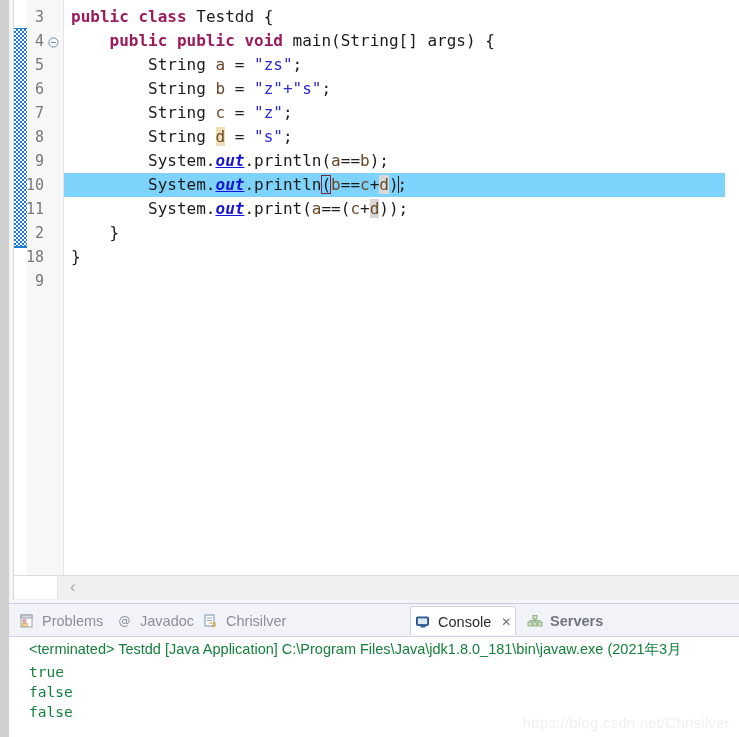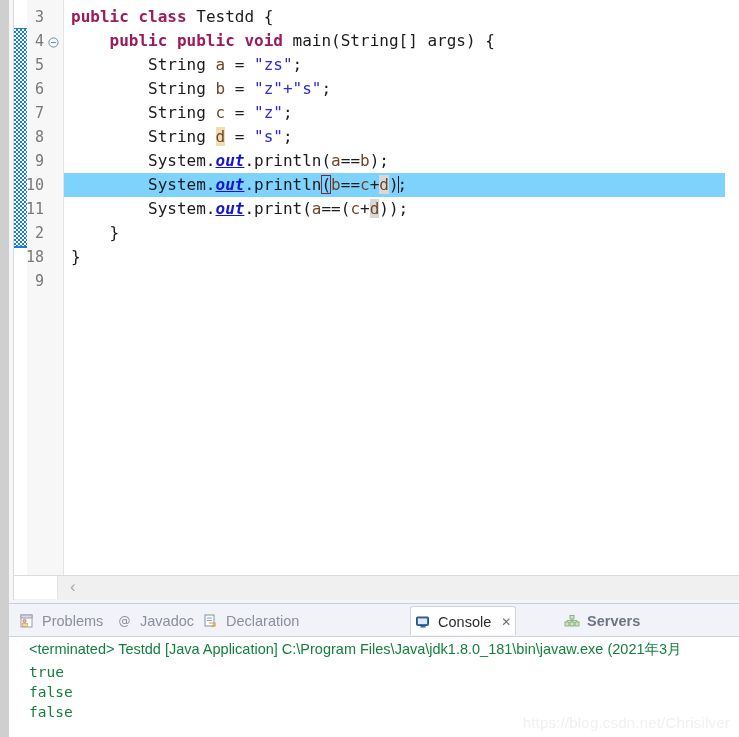--- a/index.html
+++ b/index.html
@@ -253,37 +253,37 @@
         <div class="tab" style="left:190px">
           <span class="ticon">
             <svg width="16" height="14" viewBox="0 0 16 14">
               <rect x="2" y="1" width="9" height="11" fill="#fdfdfd" stroke="#7f93a8"></rect>
               <line x1="4" y1="4" x2="9" y2="4" stroke="#8fa6bd"></line>
               <line x1="4" y1="6.5" x2="9" y2="6.5" stroke="#8fa6bd"></line>
               <path d="M6 9 L12 9 L12 12 L9 12" fill="none" stroke="#d9a03c" stroke-width="1.2"></path>
               <path d="M10 10.2 L8.6 12 L10 13.4 Z" fill="#d9a03c"></path>
             </svg>
           </span>
-          <span class="tl">Declaration</span>
+          <span class="tl">Chrisilver</span>
         </div>
 
 
         <div class="tab active" style="left:401px">
           <span class="ticon">
             <svg width="16" height="14" viewBox="0 0 16 14">
               <rect x="1.5" y="2" width="12" height="8.5" rx="1" fill="#3a6ea8" stroke="#2b5280"></rect>
               <rect x="3" y="3.5" width="9" height="5.5" fill="#dfe9f5"></rect>
               <rect x="5.5" y="11" width="5" height="1.6" fill="#3a6ea8"></rect>
             </svg>
           </span>
           <span class="tl">Console</span>
           <span class="tl" style="margin-left:6px;color:#6c7079;font-size:12px">✕</span>
         </div>
 
-        <div class="tab bold" style="left:551px">
+        <div class="tab bold" style="left:514px">
           <span class="ticon">
             <svg width="16" height="14" viewBox="0 0 16 14">
               <rect x="1" y="8" width="4" height="4" fill="#cfe3c6" stroke="#6f9a5e" stroke-width="0.7"></rect>
               <rect x="6" y="8" width="4" height="4" fill="#cfe3c6" stroke="#6f9a5e" stroke-width="0.7"></rect>
               <rect x="11" y="8" width="4" height="4" fill="#cfe3c6" stroke="#6f9a5e" stroke-width="0.7"></rect>
               <rect x="6" y="1.5" width="4" height="3.5" fill="#cfe3c6" stroke="#6f9a5e" stroke-width="0.7"></rect>
               <line x1="8" y1="5" x2="8" y2="8" stroke="#6f9a5e" stroke-width="0.7"></line>
               <line x1="3" y1="6.5" x2="13" y2="6.5" stroke="#6f9a5e" stroke-width="0.7"></line>
               <line x1="3" y1="6.5" x2="3" y2="8" stroke="#6f9a5e" stroke-width="0.7"></line>
               <line x1="13" y1="6.5" x2="13" y2="8" stroke="#6f9a5e" stroke-width="0.7"></line>

